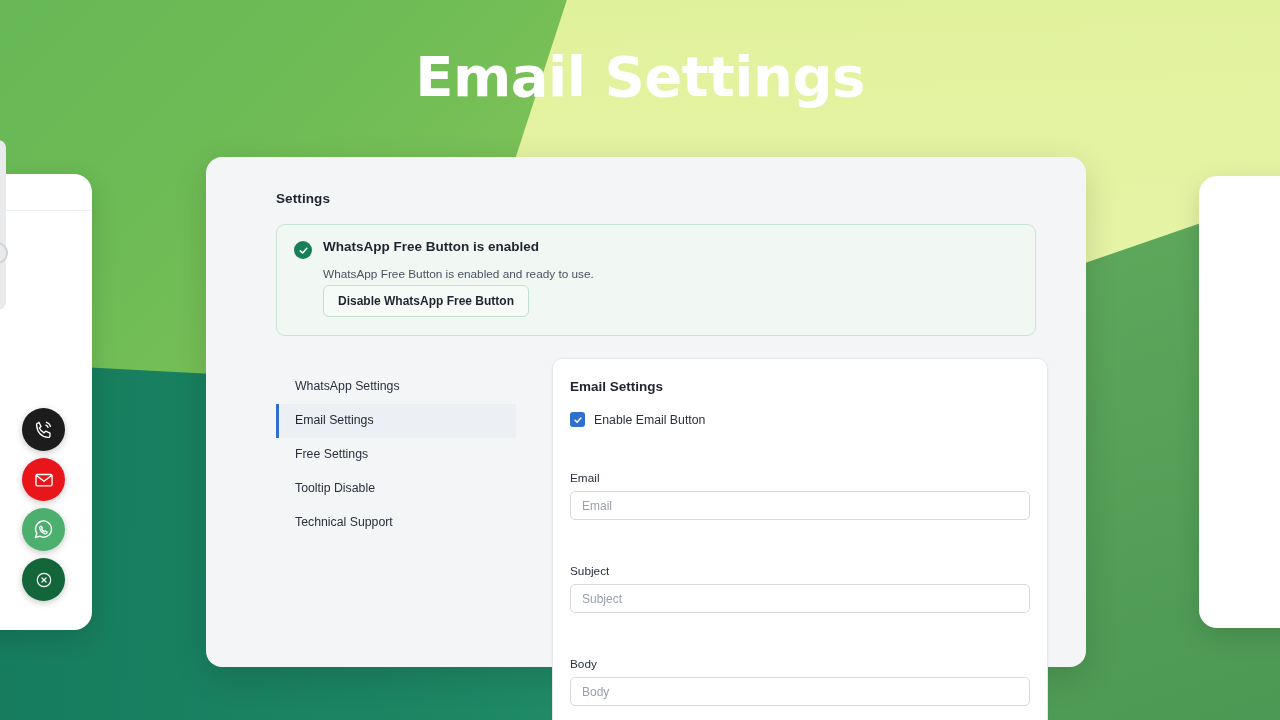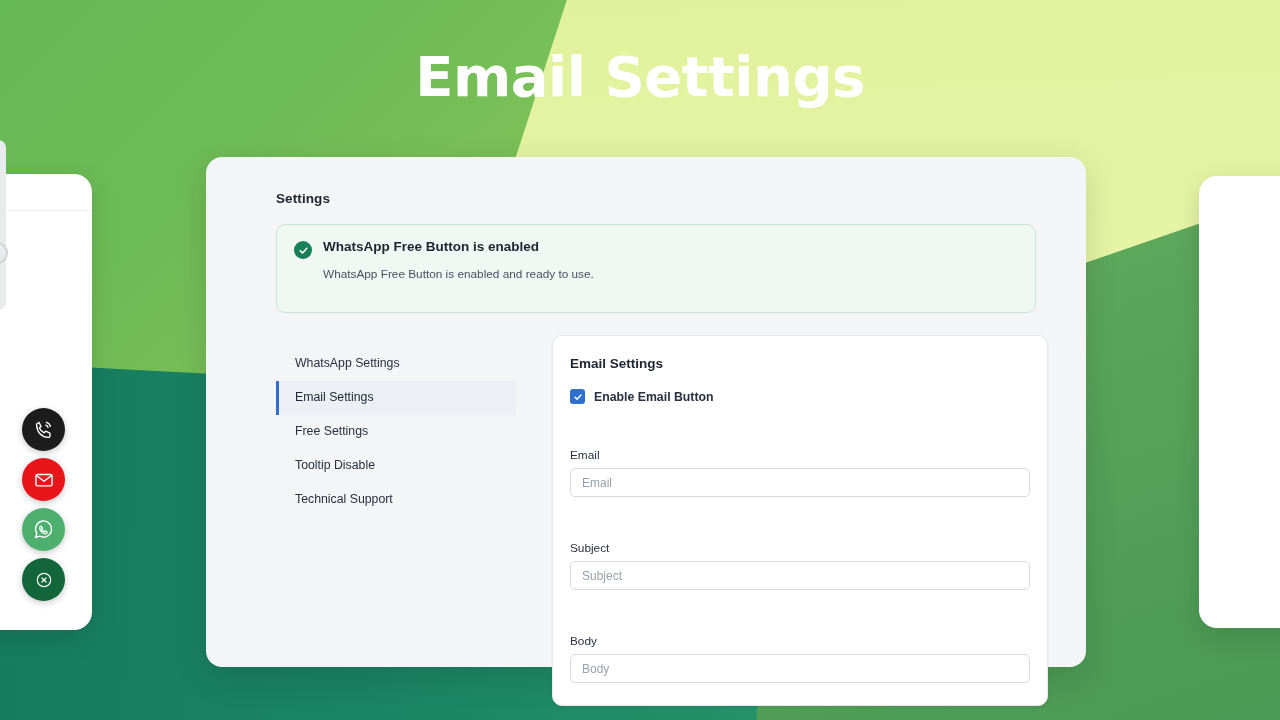--- a/index.html
+++ b/index.html
@@ -193,21 +193,21 @@
   }
   .status-title {
     font-size: 13.5px;
     font-weight: 700;
     color: #1f2430;
     margin-bottom: 13px;
   }
   .status-desc {
     font-size: 11.8px;
     color: #4a5160;
-    margin-bottom: 13px;
+    margin-bottom: 4px;
   }
   .disable-btn {
     display: inline-block;
     background: #f6fbf8;
     border: 1px solid #c3dfd0;
     border-radius: 6px;
     font-family: "Liberation Sans", sans-serif;
     font-size: 12px;
     font-weight: 700;
     color: #1f2430;
@@ -254,21 +254,20 @@
     font-size: 13.5px;
     font-weight: 700;
     color: #1f2430;
     margin-bottom: 18px;
   }
   .checkbox-row {
     display: flex;
     align-items: center;
     gap: 9px;
     margin-bottom: 20px;
-    font-weight: bold;
   }
   .checkbox {
     width: 15px;
     height: 15px;
     border-radius: 3px;
     background: #2f6fd0;
     display: flex;
     align-items: center;
     justify-content: center;
     flex-shrink: 0;
@@ -371,20 +370,21 @@
     <div class="settings-heading">Settings</div>
 
     <div class="status-banner">
       <div class="status-check">
         <svg width="11" height="11" viewBox="0 0 24 24" fill="none" stroke="#ffffff" stroke-width="3.4" stroke-linecap="round" stroke-linejoin="round">
           <path d="M5 12.7 10 17.4 19.2 7.2"></path>
         </svg>
       </div>
       <div class="status-title">WhatsApp Free Button is enabled</div>
       <div class="status-desc">WhatsApp Free Button is enabled and ready to use.</div>
+      <button class="disable-btn">Disable WhatsApp Free Button</button>
     </div>
 
     <div class="settings-body">
 
       <nav class="settings-nav">
         <div class="nav-item">WhatsApp Settings</div>
         <div class="nav-item active">Email Settings</div>
         <div class="nav-item">Free Settings</div>
         <div class="nav-item">Tooltip Disable</div>
         <div class="nav-item">Technical Support</div>

